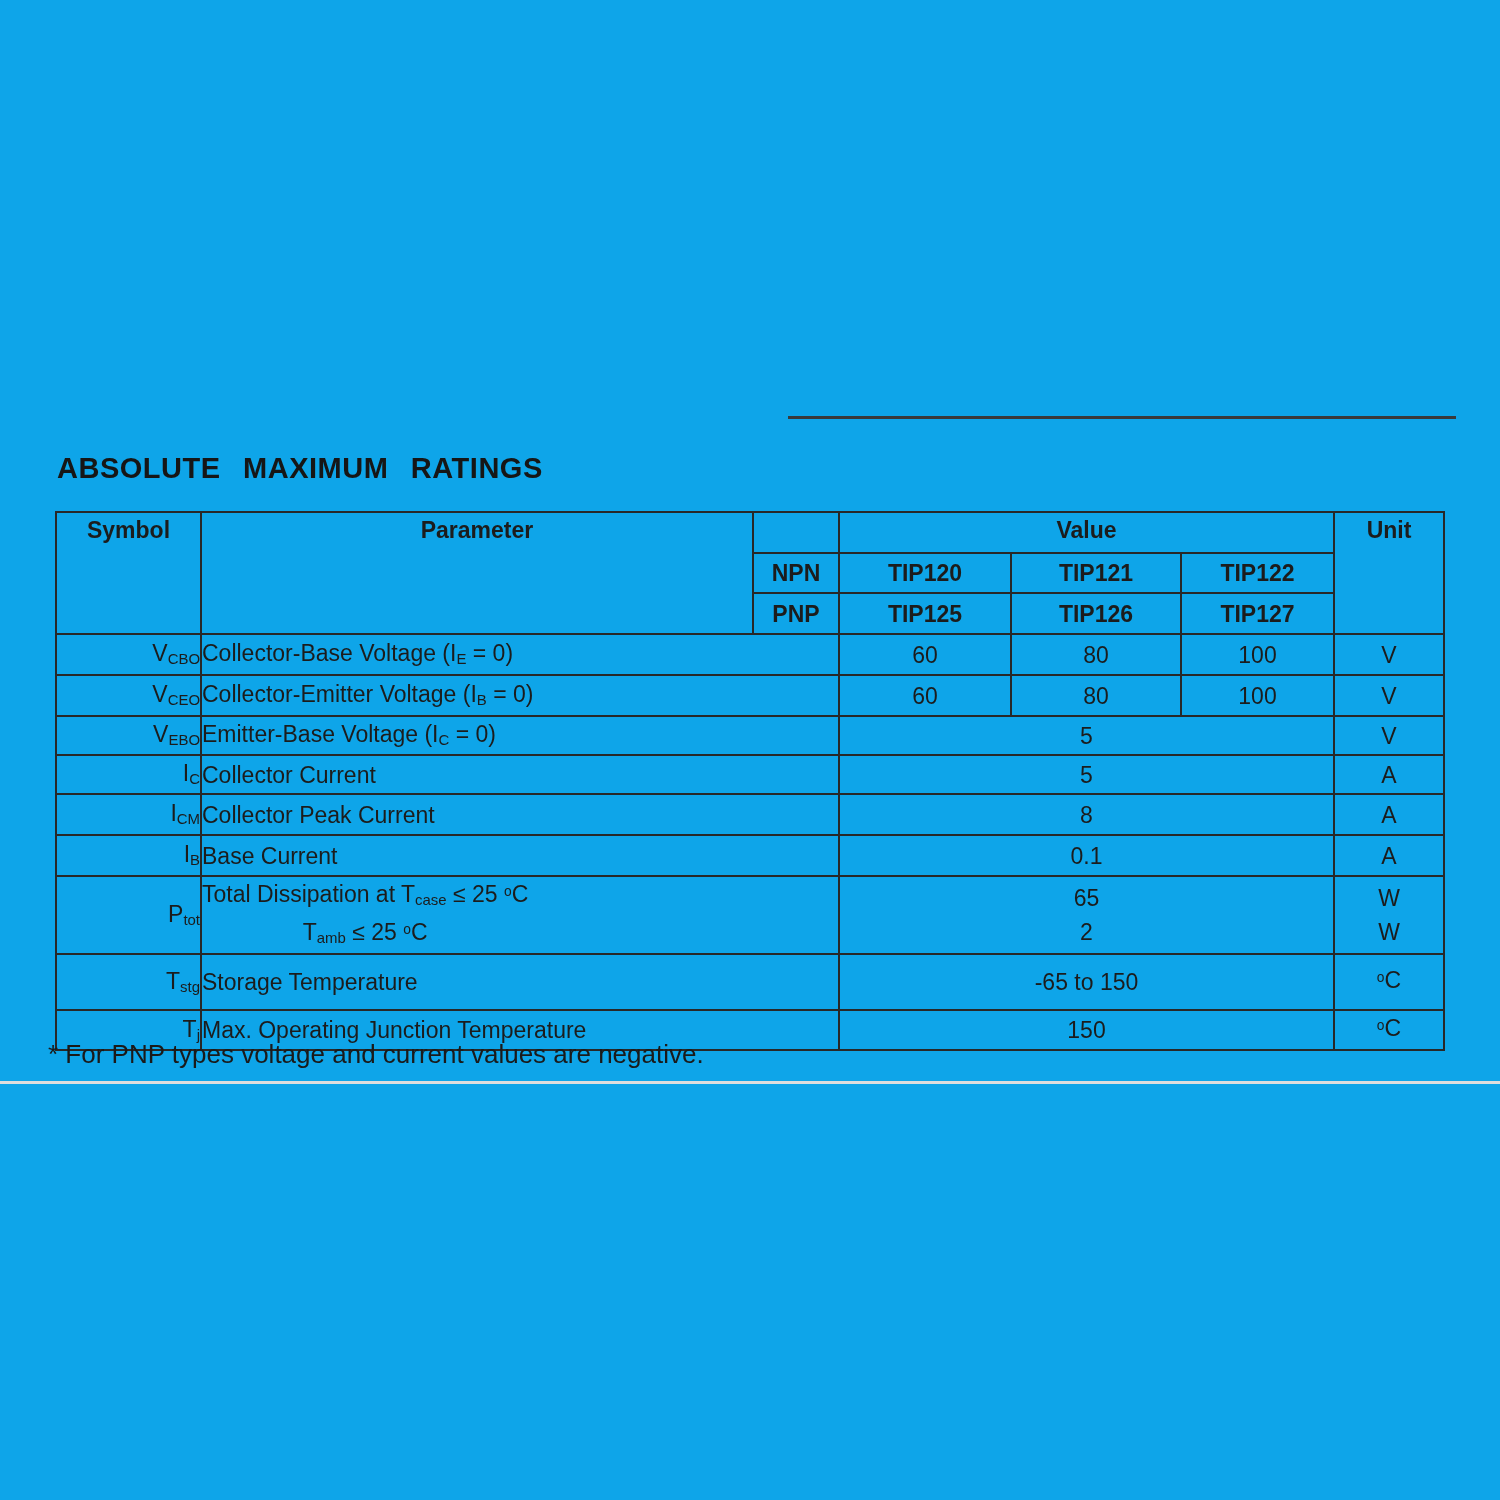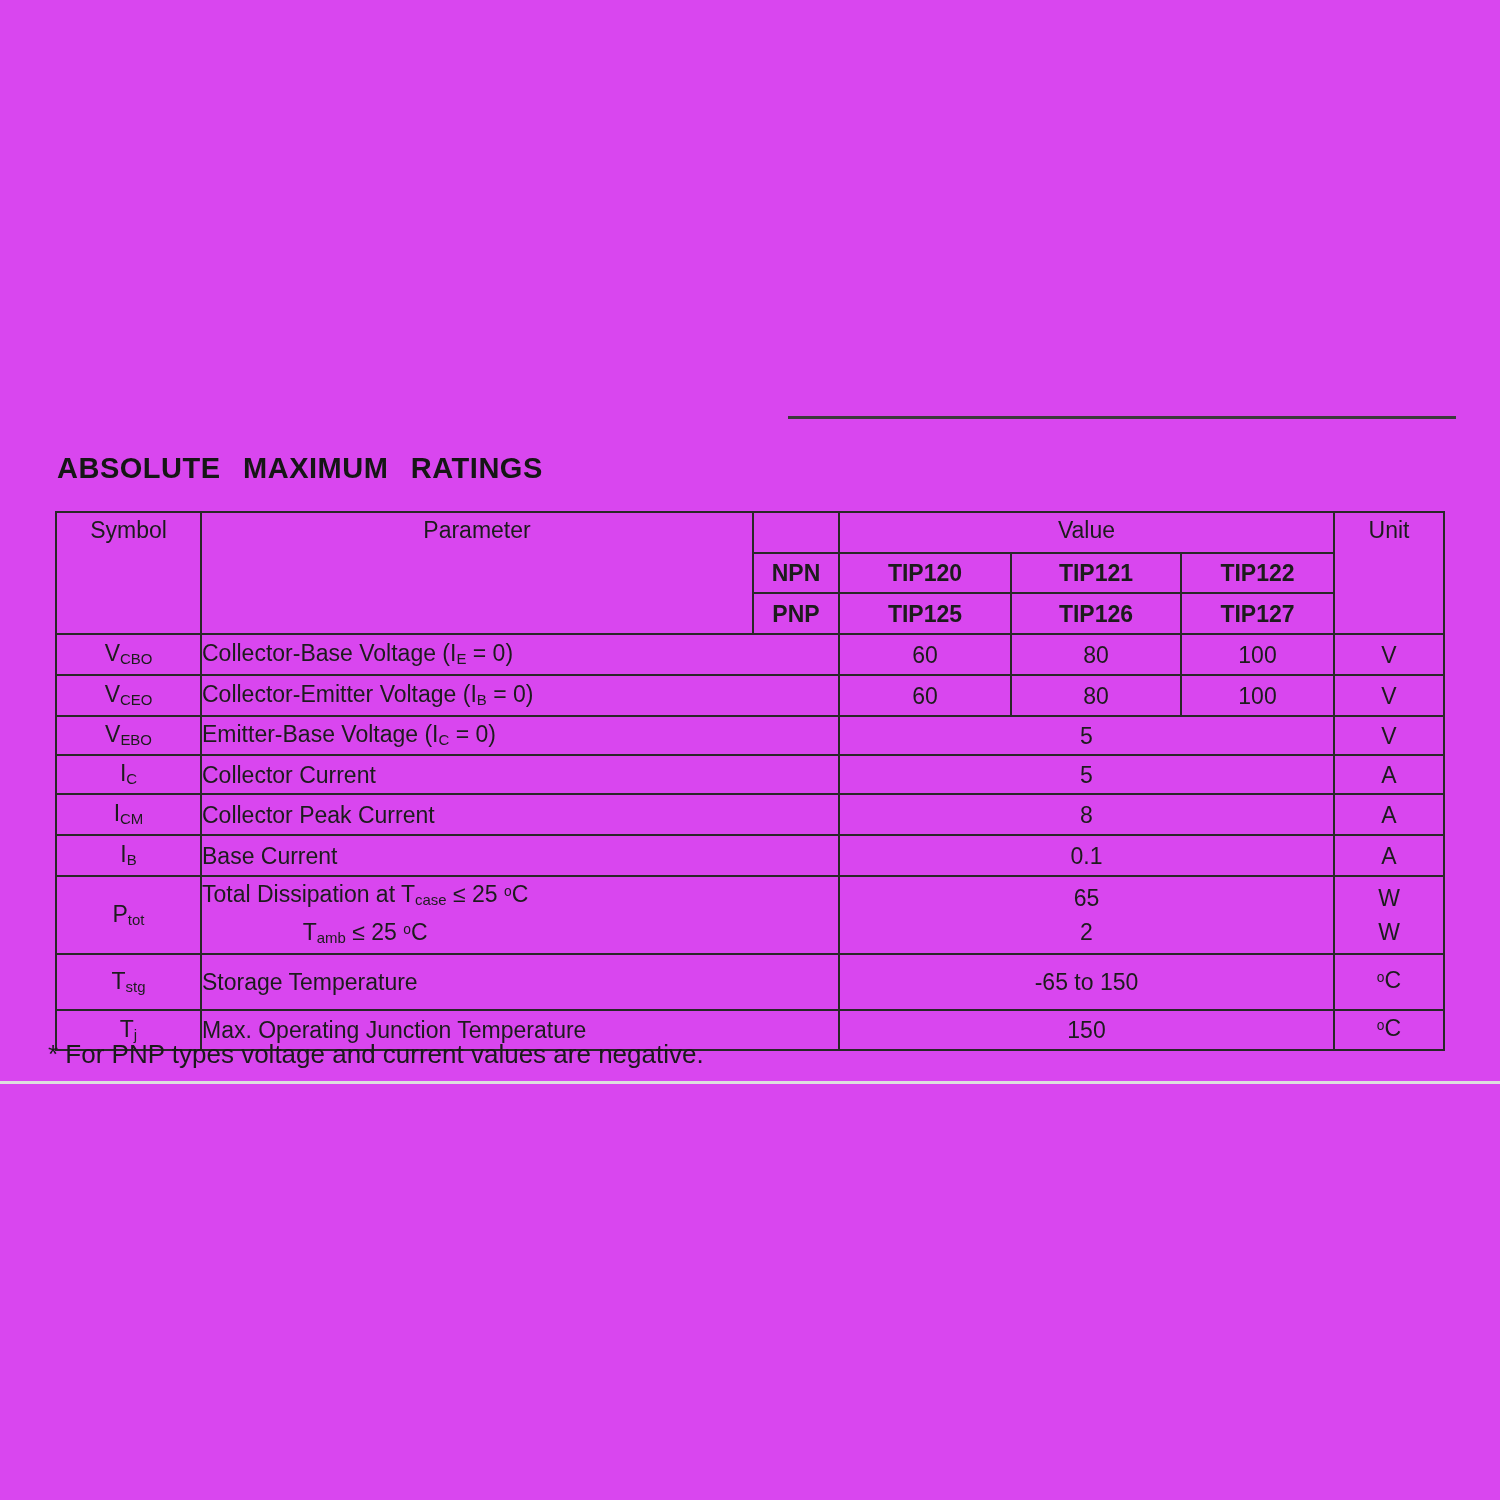--- a/index.html
+++ b/index.html
@@ -1,17 +1,17 @@
 <!DOCTYPE html>
 <html><head>
 <meta charset="utf-8">
 <style>
   html,body { margin:0; padding:0; background:#ffffff; }
   .page {
-    position:relative; width:1500px; height:1500px; background:#d946ef;
+    position:relative; width:1500px; height:1500px; background:#0ea5e9;
     font-family:"Liberation Sans", sans-serif; color:#1c1c1c; overflow:hidden;
   }
   .top-rule {
     position:absolute; left:788px; top:416px; width:668px; height:3px;
     background:#3a3a3a;
   }
   .bottom-rule {
     position:absolute; left:0; top:1081px; width:1500px; height:3px;
     background:#dedede;
   }
@@ -19,25 +19,25 @@
     position:absolute; left:57px; top:452px;
     font-size:29px; font-weight:bold; letter-spacing:0.5px; word-spacing:14px;
     color:#161616; white-space:nowrap;
   }
   table.ratings {
     position:absolute; left:55px; top:511px; width:1388px;
     border-collapse:collapse; table-layout:fixed;
     font-size:23px; color:#1c1c1c;
   }
   table.ratings td { border:2px solid #282828; padding:0; line-height:34px; }
-  .hdr { font-weight:normal; text-align:center; vertical-align:top; padding-top:4px; }
+  .hdr { font-weight:bold; text-align:center; vertical-align:top; padding-top:4px; }
   .c-par { border-right:none; }
   .spacer { border-left:none; border-bottom:none; }
   .typ { font-weight:bold; text-align:center; }
-  td.sym { text-align:center; }
+  td.sym { text-align:right; }
   td.par { text-align:left; padding-left:8px; padding-right:6px; }
   td.val { text-align:center; }
   td.un  { text-align:center; }
   .pblock { display:inline-block; vertical-align:middle; }
   .pblock .r { text-align:center; }
   sub { font-size:0.65em; vertical-align:baseline; position:relative; top:0.22em; }
   sup { font-size:0.60em; vertical-align:baseline; position:relative; top:-0.45em; }
   .footnote {
     position:absolute; left:48px; top:1039px; font-size:26px; color:#1a1a1a;
     white-space:nowrap;

